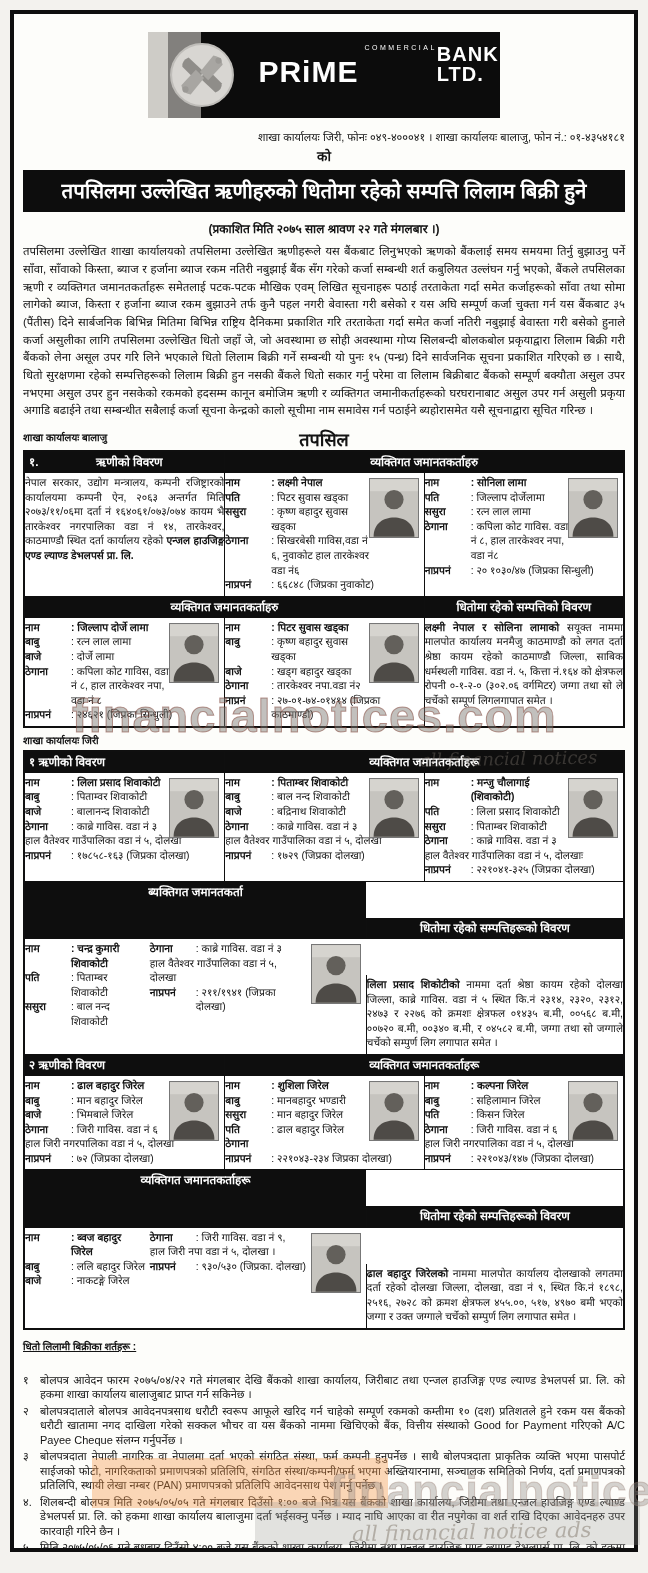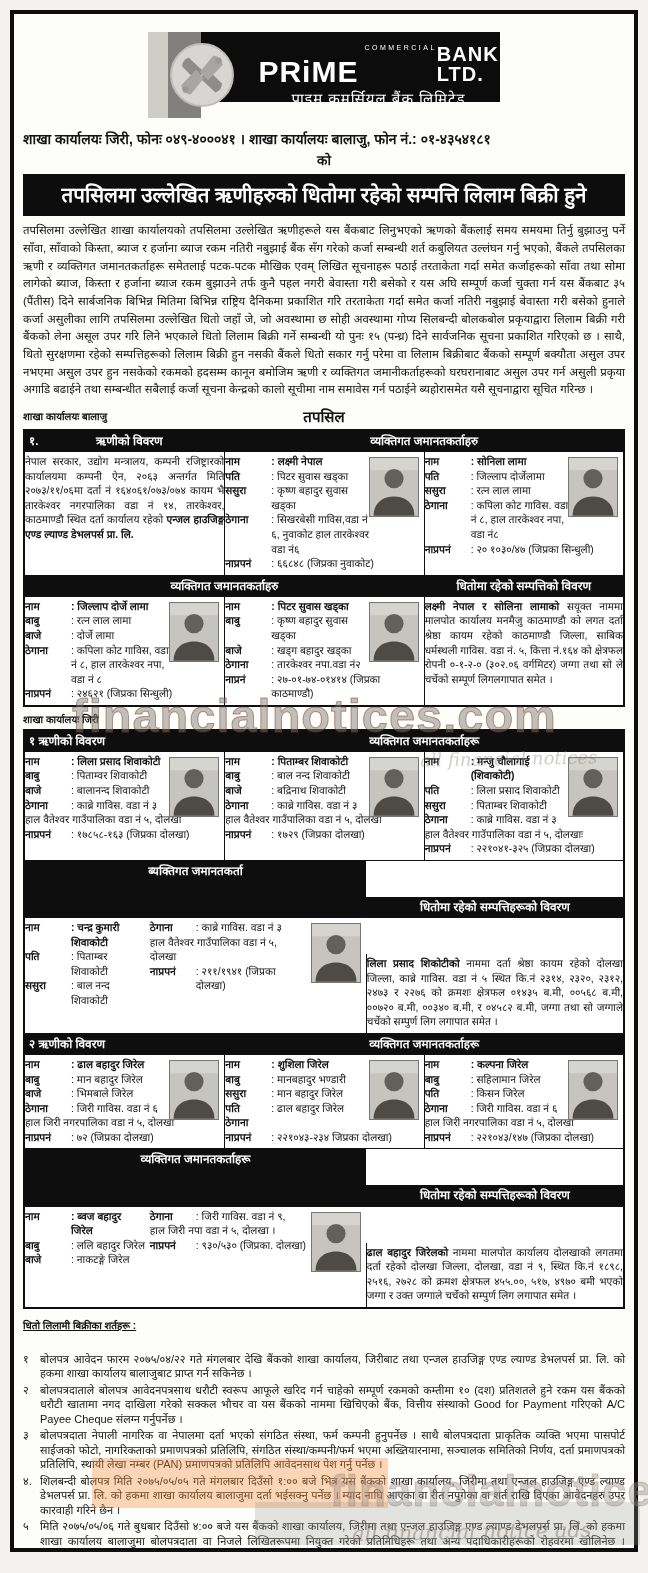--- a/index.html
+++ b/index.html
@@ -10,40 +10,40 @@
   }
   .frame{
     position:absolute;left:10px;top:10px;width:628px;height:1542px;
     box-sizing:border-box;border:4px solid #0e0e0e;background:#fdfdfa;
     padding:5px 9px 6px;overflow:hidden;
   }
   
   .logo{position:relative;width:352px;height:86px;margin:13px auto 0;}
   .stripe1{position:absolute;left:0;top:0;width:20px;height:86px;background:#ceccc7;}
   .stripe2{position:absolute;left:20px;top:0;width:33px;height:86px;background:#82807d;}
-  .logo-black{position:absolute;left:53px;top:0;right:0;height:70px;background:#0c0c0c;color:#fff;
+  .logo-black{position:absolute;left:53px;top:0;right:0;height:86px;background:#0c0c0c;color:#fff;
     box-sizing:border-box;padding:12px 6px 15px 62px;}
   .emblem{position:absolute;left:21px;top:10px;width:66px;height:66px;z-index:2;}
   .logo-row{display:flex;align-items:flex-end;gap:6px;justify-content:center;}
   .brand{font-size:30px;font-weight:bold;letter-spacing:1px;line-height:.85;}
   .brand-right{display:flex;flex-direction:row;line-height:1;}
   .commercial{font-size:7px;letter-spacing:2.5px;margin-bottom:2px;}
   .bankltd{font-size:20px;font-weight:bold;letter-spacing:1px;}
   .logo-dev{font-size:15px;margin-top:4px;text-align:center;letter-spacing:1px;}
   
-  .branch-line{text-align:left;font-weight:bold;font-size:14px;margin-top:11px;}
+  .branch-line{text-align:right;font-weight:normal;font-size:11px;margin-top:11px;}
   .ko{text-align:center;font-weight:bold;font-size:13.5px;margin-top:3px;}
   .banner{background:#0d0d0d;color:#fff;text-align:center;font-weight:bold;
     font-size:20.5px;line-height:1.38;padding:7px 4px;margin-top:5px;}
   .pubdate{text-align:center;font-weight:bold;font-size:12px;margin-top:8px;}
   .intro{font-size:11.4px;line-height:1.55;text-align:justify;margin-top:6px;}
   
   .sec-row{position:relative;margin-top:7px;height:20px;}
   .branch-label{font-weight:bold;font-size:10px;}
-  .tapasil{position:absolute;left:0;right:0;text-align:center;font-weight:bold;font-size:15px;}
+  .tapasil{position:absolute;left:0;right:0;text-align:center;font-weight:bold;font-size:18px;}
   .jiri-label{display:block;margin-top:5px;margin-bottom:2px;}
   
   .dtable{border:2px solid #0f0f0f;margin-top:3px;background:#fff;}
   .drow{display:flex;border-top:1px solid #0f0f0f;align-items:stretch;}
   .drow:first-child{border-top:none;}
   .dcell{border-left:1px solid #0f0f0f;box-sizing:border-box;padding:3px 0;
     font-size:10.4px;line-height:1.4;position:relative;}
   .dcell:first-child{border-left:none;}
   .hdr .dcell{background:#0e0e0e;color:#fff;font-weight:bold;text-align:center;
     font-size:11.8px;line-height:1.2;padding:3px 4px;}
@@ -94,41 +94,41 @@
     <div class="stripe1"></div>
     <div class="stripe2"></div>
     <div class="logo-black">
       <div class="logo-row">
         <span class="brand">PRiME</span>
         <span class="brand-right">
           <span class="commercial">COMMERCIAL</span>
           <span class="bankltd">BANK LTD.</span>
         </span>
       </div>
-      <div class="logo-dev">प्राइम कमर्सियल बैंक लिमिटेड</div>
     </div>
     <div class="emblem">
       <svg viewBox="0 0 64 64" xmlns="http://www.w3.org/2000/svg">
         <circle cx="32" cy="32" r="30" fill="#d8d6d2"></circle>
         <circle cx="32" cy="32" r="30" fill="none" stroke="#bfbdb9" stroke-width="2"></circle>
         <path d="M19 15 L34 29 26 37 13 24 q-1-6 6-9z" fill="#8f8d89"></path>
         <path d="M45 49 L30 35 38 27 51 40 q1 6-6 9z" fill="#8f8d89"></path>
         <path d="M43 13 q8 1 9 9 l-14 15 -8-8z" fill="#a8a6a2"></path>
         <path d="M21 51 q-8-1-9-9 l14-15 8 8z" fill="#a8a6a2"></path>
         <circle cx="16" cy="46" r="3" fill="#9b9995"></circle>
         <circle cx="48" cy="18" r="3" fill="#9b9995"></circle>
       </svg>
     </div>
   </div>
 
   <div class="branch-line">शाखा कार्यालयः जिरी, फोनः ०४९-४०००४१   ।   शाखा कार्यालयः बालाजु, फोन नं.: ०१-४३५४१८१</div>
   <div class="ko">को</div>
   <div class="banner">
     <div>तपसिलमा उल्लेखित ऋणीहरुको धितोमा रहेको सम्पत्ति लिलाम बिक्री हुने</div>
   </div>
+  <div class="pubdate">(प्रकाशित मिति २०७५ साल श्रावण २२ गते मंगलबार ।)</div>
 
   <div class="intro">तपसिलमा उल्लेखित शाखा कार्यालयको तपसिलमा उल्लेखित ऋणीहरूले यस बैंकबाट लिनुभएको ऋणको बैंकलाई समय समयमा तिर्नु बुझाउनु पर्ने साँवा, साँवाको किस्ता, ब्याज र हर्जाना ब्याज रकम नतिरी नबुझाई बैंक सँग गरेको कर्जा सम्बन्धी शर्त कबुलियत उल्लंघन गर्नु भएको, बैंकले तपसिलका ऋणी र व्यक्तिगत जमानतकर्ताहरू समेतलाई पटक-पटक मौखिक एवम् लिखित सूचनाहरू पठाई तरताकेता गर्दा समेत कर्जाहरूको साँवा तथा सोमा लागेको ब्याज, किस्ता र हर्जाना ब्याज रकम बुझाउने तर्फ कुनै पहल नगरी बेवास्ता गरी बसेको र यस अघि सम्पूर्ण कर्जा चुक्ता गर्न यस बैंकबाट ३५ (पैंतीस) दिने सार्बजनिक बिभिन्न मितिमा बिभिन्न राष्ट्रिय दैनिकमा प्रकाशित गरि तरताकेता गर्दा समेत कर्जा नतिरी नबुझाई बेवास्ता गरी बसेको हुनाले कर्जा असुलीका लागि तपसिलमा उल्लेखित धितो जहाँ जे, जो अवस्थामा छ सोही अवस्थामा गोप्य सिलबन्दी बोलकबोल प्रकृयाद्वारा लिलाम बिक्री गरी बैंकको लेना असूल उपर गरि लिने भएकाले धितो लिलाम बिक्री गर्ने सम्बन्धी यो पुनः १५ (पन्ध्र) दिने सार्वजनिक सूचना प्रकाशित गरिएको छ । साथै, धितो सुरक्षणमा रहेको सम्पत्तिहरूको लिलाम बिक्री हुन नसकी बैंकले धितो सकार गर्नु परेमा वा लिलाम बिक्रीबाट बैंकको सम्पूर्ण बक्यौता असुल उपर नभएमा असुल उपर हुन नसकेको रकमको हदसम्म कानून बमोजिम ऋणी र व्यक्तिगत जमानीकर्ताहरूको घरघरानाबाट असुल उपर गर्न असुली प्रकृया अगाडि बढाईने तथा सम्बन्धीत सबैलाई कर्जा सूचना केन्द्रको कालो सूचीमा नाम समावेस गर्न पठाईने ब्यहोरासमेत यसै सूचनाद्वारा सूचित गरिन्छ ।</div>
 
   <div class="sec-row">
     <span class="tapasil">तपसिल</span>
     <span class="branch-label">शाखा कार्यालयः बालाजु</span>
   </div>
 
   <div class="dtable">
     <div class="drow hdr">

